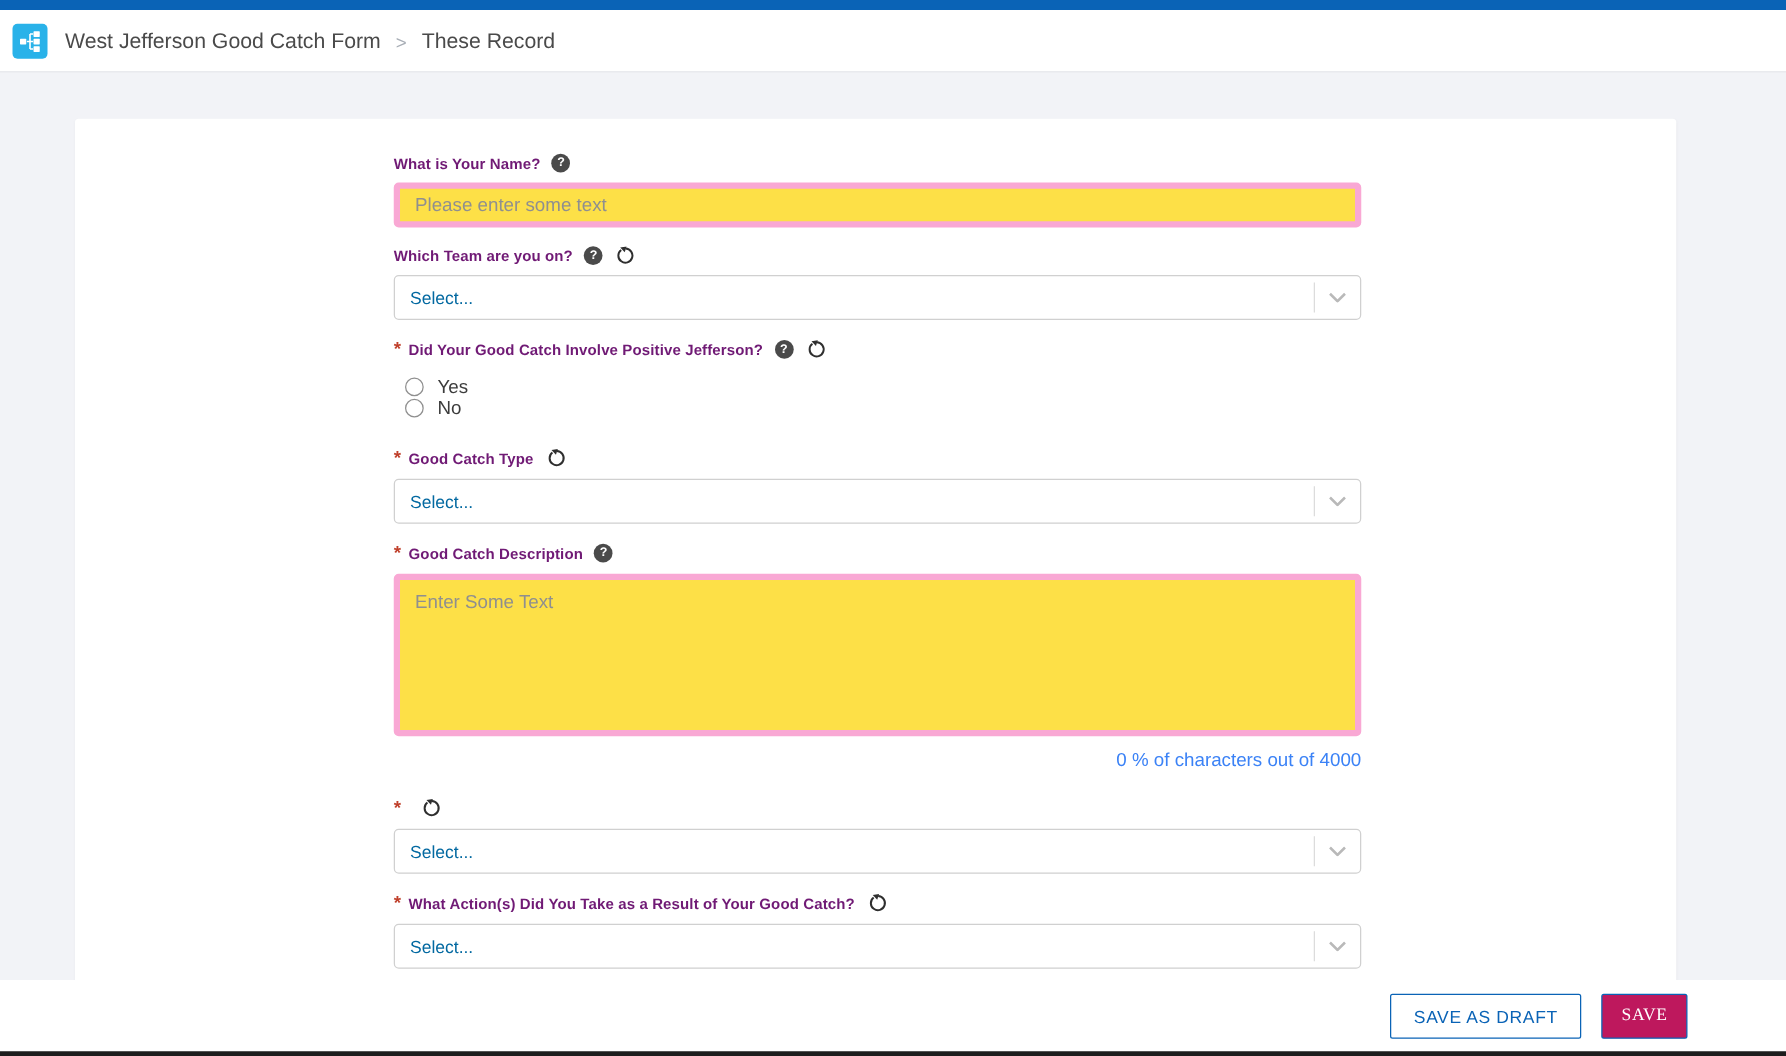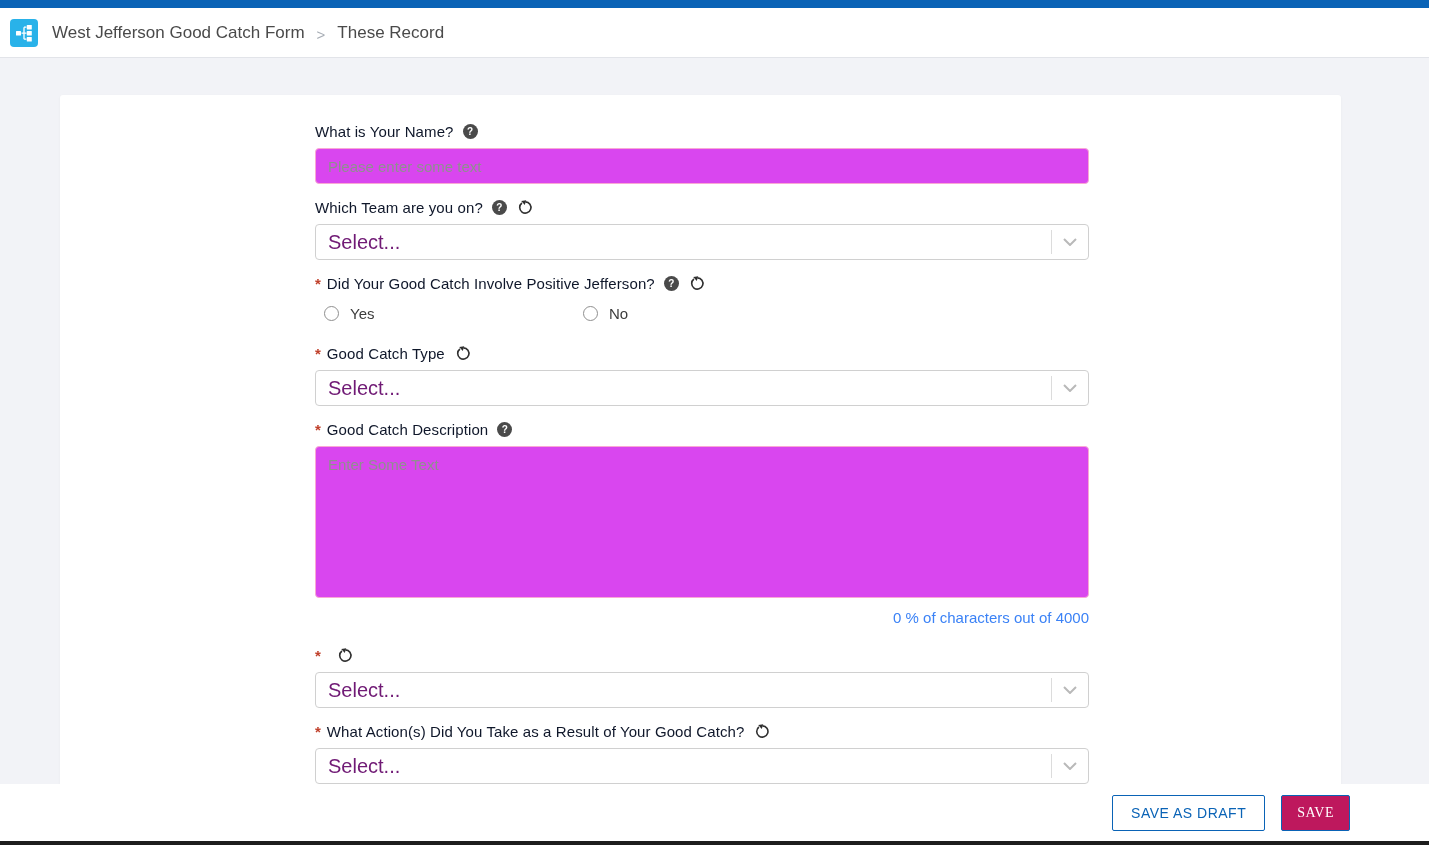--- a/index.html
+++ b/index.html
@@ -38,48 +38,48 @@
     position: absolute; left: 60px; top: 36px; width: 1281px; bottom: 0;
     background: #ffffff; border-radius: 3px 3px 0 0;
     box-shadow: 0 1px 3px rgba(0,0,0,0.04);
   }
   .form { margin-left: 255px; width: 774px; padding-top: 28px; }
 
   
   .field { margin-bottom: 15px; }
   .label-row { display: flex; align-items: center; margin-bottom: 8px; }
   .req { color: #c0402b; font-weight: 700; font-size: 15px; margin-right: 6px; }
-  .label-text { font-size: 15px; font-weight: 400; color: #0f172a; letter-spacing: 0.1px; }
+  .label-text { font-size: 12px; font-weight: 700; color: #701a75; letter-spacing: 0.1px; }
   .help-icon {
     width: 15px; height: 15px; border-radius: 50%;
     background: #4a4a4a; color: #ffffff;
     font-size: 10px; font-weight: 700; line-height: 15px; text-align: center;
     margin-left: 9px; flex: 0 0 auto; cursor: pointer;
   }
   .refresh-icon { margin-left: 11px; display: inline-flex; cursor: pointer; flex: 0 0 auto; }
 
   .text-input, .textarea {
-    width: 100%; border: 1px solid #f9a8d4; border-radius: 4px;
+    width: 100%; border: 5px solid #f9a8d4; border-radius: 4px;
     font-family: "Liberation Sans", sans-serif;
     font-size: 15px; color: #333333; padding: 0 12px; outline: none;
-    background: #d946ef;
+    background: #fde047;
   }
   .text-input { height: 36px; }
   .text-input::placeholder, .textarea::placeholder { color: #8f8f8f; opacity: 1; }
-  .textarea { height: 152px; padding: 9px 12px; resize: none; display: block; }
+  .textarea { height: 130px; padding: 9px 12px; resize: none; display: block; }
 
   .select {
     height: 36px; border: 1px solid #d0d0d0; border-radius: 4px;
     display: flex; align-items: center; background: #ffffff; cursor: pointer;
   }
-  .select-value { flex: 1; padding-left: 12px; font-size: 20px; color: #701a75; }
+  .select-value { flex: 1; padding-left: 12px; font-size: 14px; color: #0369a1; }
   .select-divider { width: 1px; height: 24px; background: #dcdcdc; }
   .select-caret { width: 36px; display: flex; align-items: center; justify-content: center; }
 
-  .radio-row { display: flex; padding-left: 9px; margin-top: 13px; margin-bottom: 6px; }
+  .radio-row { display: flex; padding-left: 9px; margin-top: 13px; margin-bottom: 6px; flex-direction: column; }
   .radio-option { width: 259px; display: flex; align-items: center; cursor: pointer; }
   .radio-circle {
     width: 15px; height: 15px; border-radius: 50%;
     border: 1px solid #8f8f8f; background: #ffffff; flex: 0 0 auto;
   }
   .radio-label { margin-left: 11px; font-size: 15px; color: #3c3c3c; }
 
   .counter-row { text-align: right; font-size: 15px; color: #3b82f6; margin-top: 11px; }
   .field-textarea { margin-bottom: 21px; }
   .field-radio { margin-bottom: 23px; }

